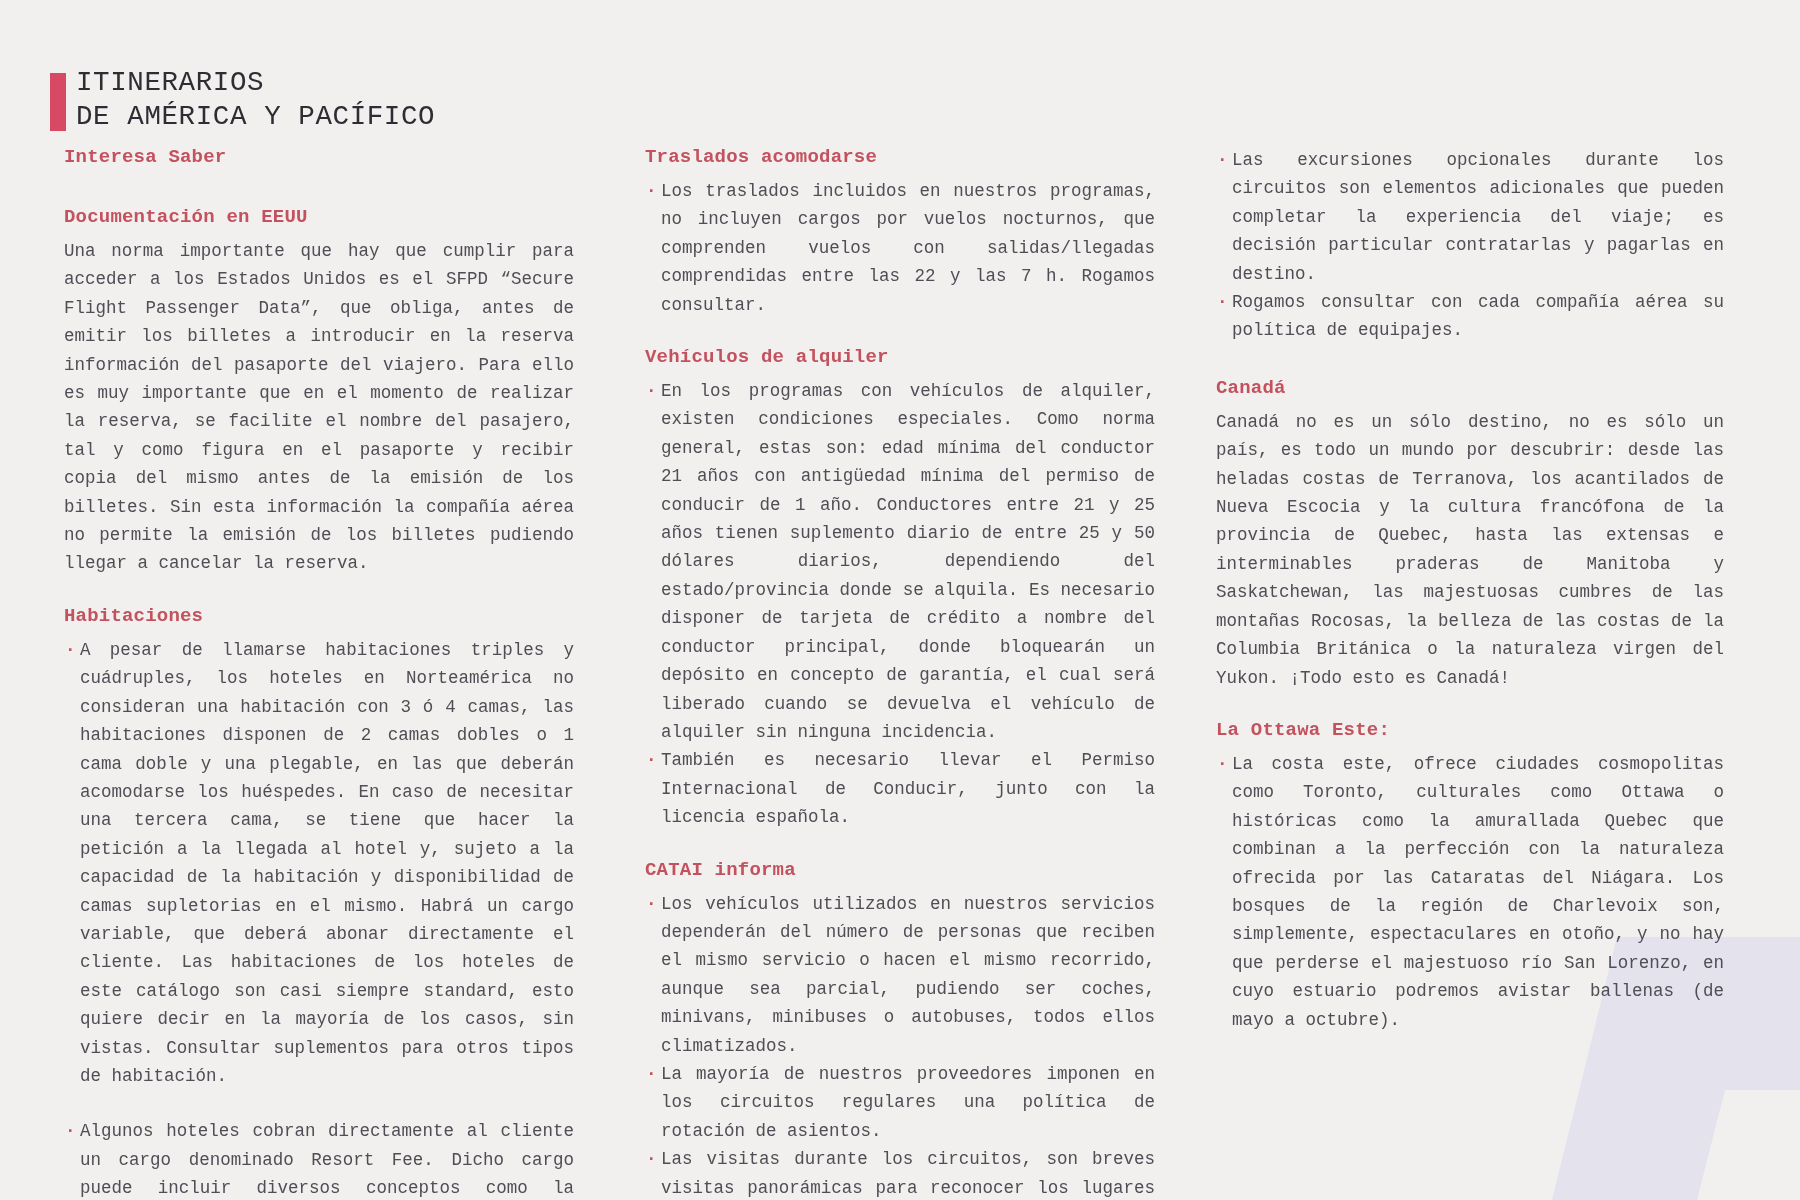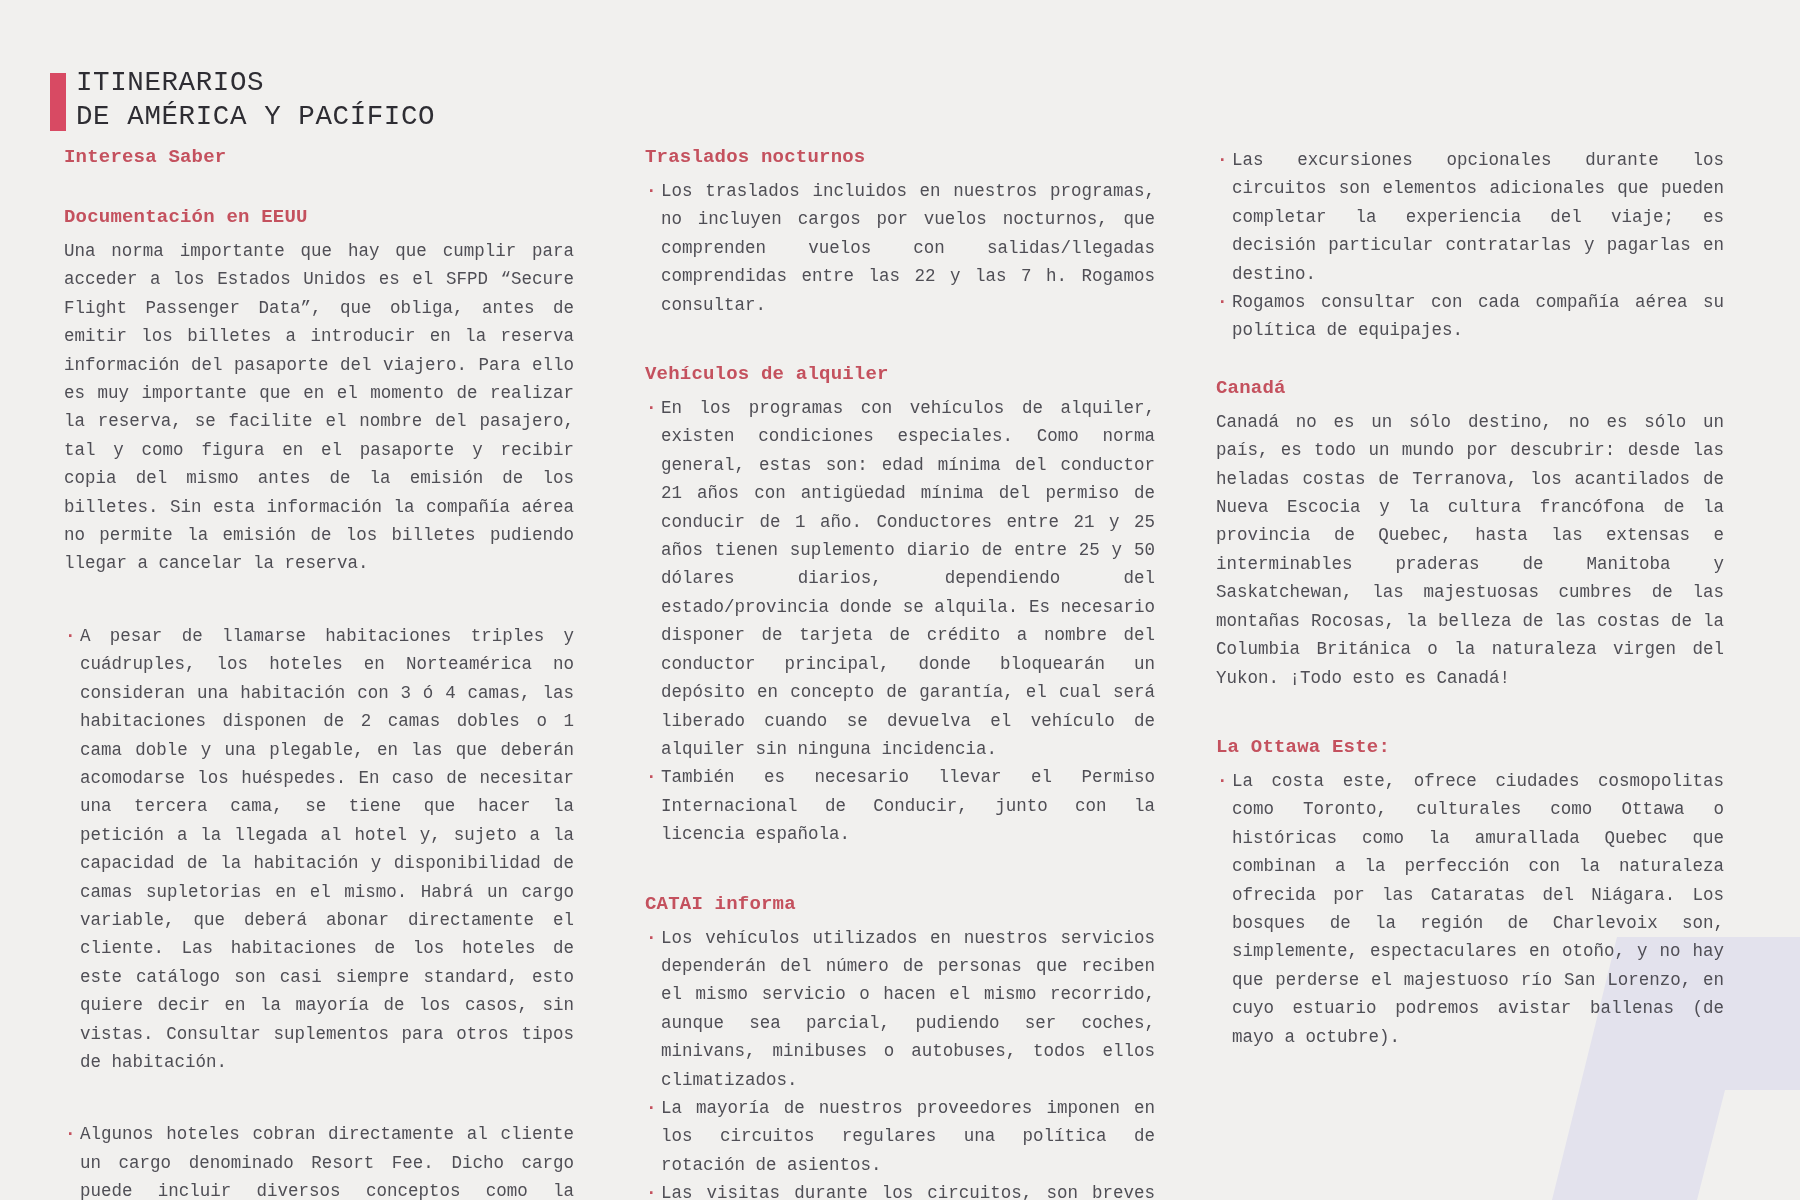--- a/index.html
+++ b/index.html
@@ -21,21 +21,21 @@
     margin:0 0 0 26px;
     font-size:27.5px;line-height:34px;font-weight:400;
     letter-spacing:.6px;color:#2e2d33;
   }
   
   .col{position:absolute;top:146px;}
   #col-0{left:64px;width:510px;}
   #col-1{left:645px;width:510px;}
   #col-2{left:1216px;width:508px;}
   .section{margin:0;}
-  .section + .section{margin-top:44px;}
+  .section + .section{margin-top:27px;}
   #col-0 .section:nth-child(2){margin-top:38px;}
   #col-2 .section:nth-child(2){margin-top:32px;}
   .sec-heading{
     margin:0 0 9px 0;
     font-size:19px;line-height:22px;font-weight:700;
     letter-spacing:.2px;color:#c4515e;
   }
   .para,.bullet-item{
     font-size:17.5px;line-height:28.4px;color:#4f4e55;
     text-align:justify;margin:0;
@@ -65,29 +65,30 @@
   <main>
     <section class="col" id="col-0">
         <div class="section">
           <h3 class="sec-heading">Interesa Saber</h3>
         </div>
         <div class="section">
           <h3 class="sec-heading">Documentación en EEUU</h3>
           <p class="para">Una norma importante que hay que cumplir para acceder a los Estados Unidos es el SFPD “Secure Flight Passenger Data”, que obliga, antes de emitir los billetes a introducir en la reserva información del pasaporte del viajero. Para ello es muy importante que en el momento de realizar la reserva, se facilite el nombre del pasajero, tal y como figura en el pasaporte y recibir copia del mismo antes de la emisión de los billetes. Sin esta información la compañía aérea no permite la emisión de los billetes pudiendo llegar a cancelar la reserva.</p>
         </div>
         <div class="section">
+          <h3 class="sec-heading">Habitaciones</h3>
           <div class="bullet-item"><span class="bullet-dot">·</span><span>A pesar de llamarse habitaciones triples y cuádruples, los hoteles en Norteamérica no consideran una habitación con 3 ó 4 camas, las habitaciones disponen de 2 camas dobles o 1 cama doble y una plegable, en las que deberán acomodarse los huéspedes. En caso de necesitar una tercera cama, se tiene que hacer la petición a la llegada al hotel y, sujeto a la capacidad de la habitación y disponibilidad de camas supletorias en el mismo. Habrá un cargo variable, que deberá abonar directamente el cliente. Las habitaciones de los hoteles de este catálogo son casi siempre standard, esto quiere decir en la mayoría de los casos, sin vistas. Consultar suplementos para otros tipos de habitación.</span></div>
         </div>
         <div class="section">
           <div class="bullet-item"><span class="bullet-dot">·</span><span>Algunos hoteles cobran directamente al cliente un cargo denominado Resort Fee. Dicho cargo puede incluir diversos conceptos como la utilización de piscina o gimnasio, cafetera en la habitación o periódico diario. Dicho cargo es obligatorio y sólo puede abonarse en destino. Como orientación, puede variar entre los 10 y 50 dólares por habitación y noche.</span></div>
         </div>
       </section>
     <section class="col" id="col-1">
         <div class="section">
-          <h3 class="sec-heading">Traslados nocturnos</h3>
+          <h3 class="sec-heading">Traslados acomodarse</h3>
           <div class="bullet-item"><span class="bullet-dot">·</span><span>Los traslados incluidos en nuestros programas, no incluyen cargos por vuelos nocturnos, que comprenden vuelos con salidas/llegadas comprendidas entre las 22 y las 7 h. Rogamos consultar.</span></div>
         </div>
         <div class="section">
           <h3 class="sec-heading">Vehículos de alquiler</h3>
           <div class="bullet-item"><span class="bullet-dot">·</span><span>En los programas con vehículos de alquiler, existen condiciones especiales. Como norma general, estas son: edad mínima del conductor 21 años con antigüedad mínima del permiso de conducir de 1 año. Conductores entre 21 y 25 años tienen suplemento diario de entre 25 y 50 dólares diarios, dependiendo del estado/provincia donde se alquila. Es necesario disponer de tarjeta de crédito a nombre del conductor principal, donde bloquearán un depósito en concepto de garantía, el cual será liberado cuando se devuelva el vehículo de alquiler sin ninguna incidencia.</span></div>
           <div class="bullet-item"><span class="bullet-dot">·</span><span>También es necesario llevar el Permiso Internacional de Conducir, junto con la licencia española.</span></div>
         </div>
         <div class="section">
           <h3 class="sec-heading">CATAI informa</h3>
           <div class="bullet-item"><span class="bullet-dot">·</span><span>Los vehículos utilizados en nuestros servicios dependerán del número de personas que reciben el mismo servicio o hacen el mismo recorrido, aunque sea parcial, pudiendo ser coches, minivans, minibuses o autobuses, todos ellos climatizados.</span></div>

